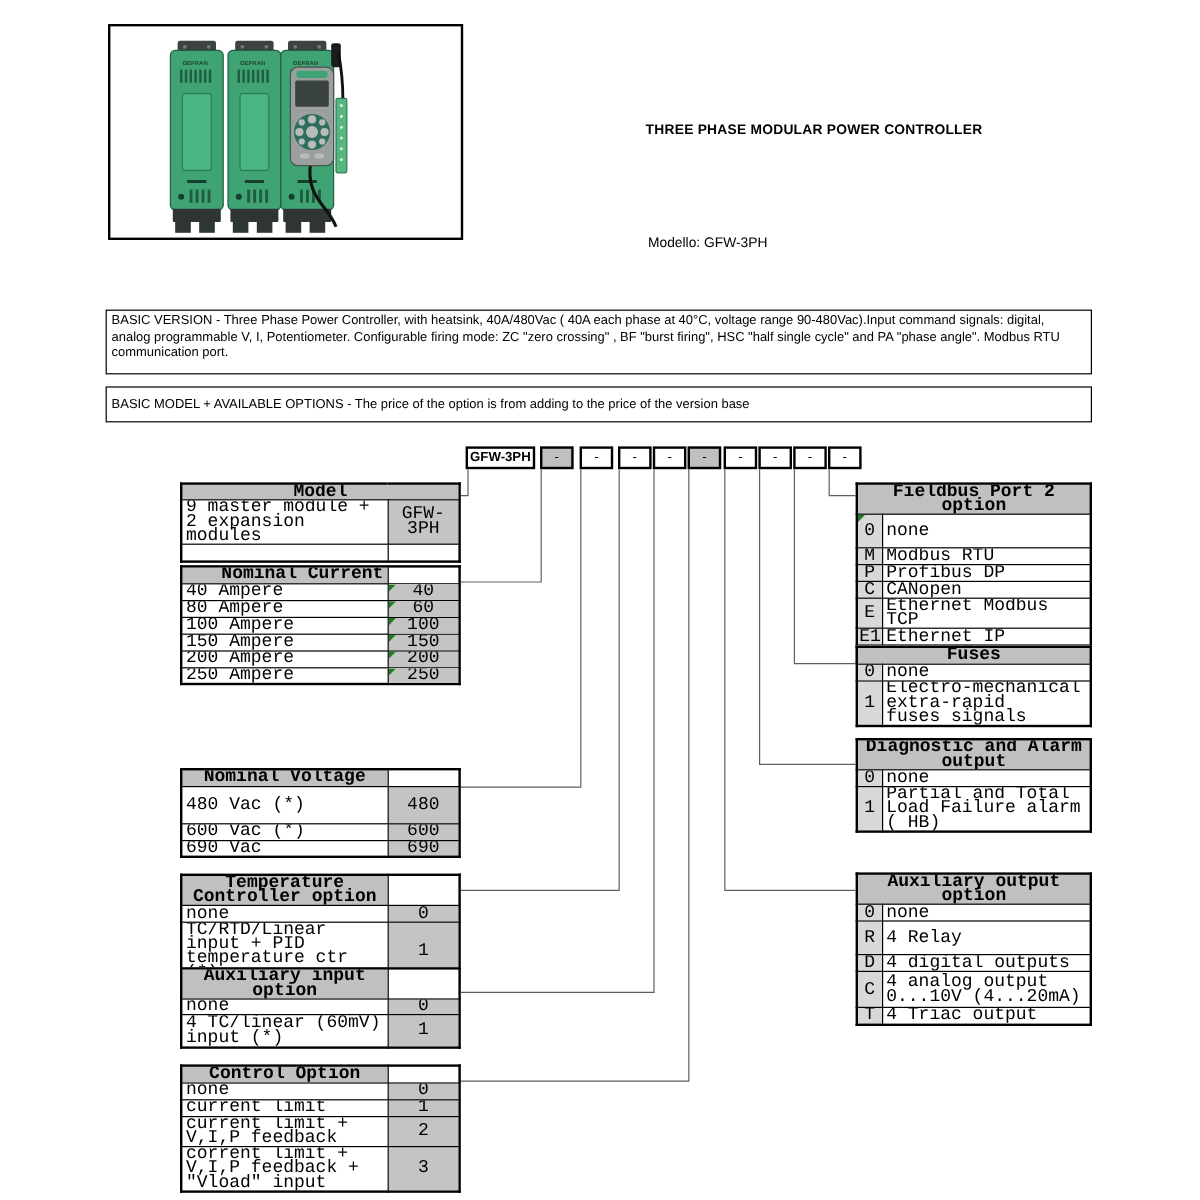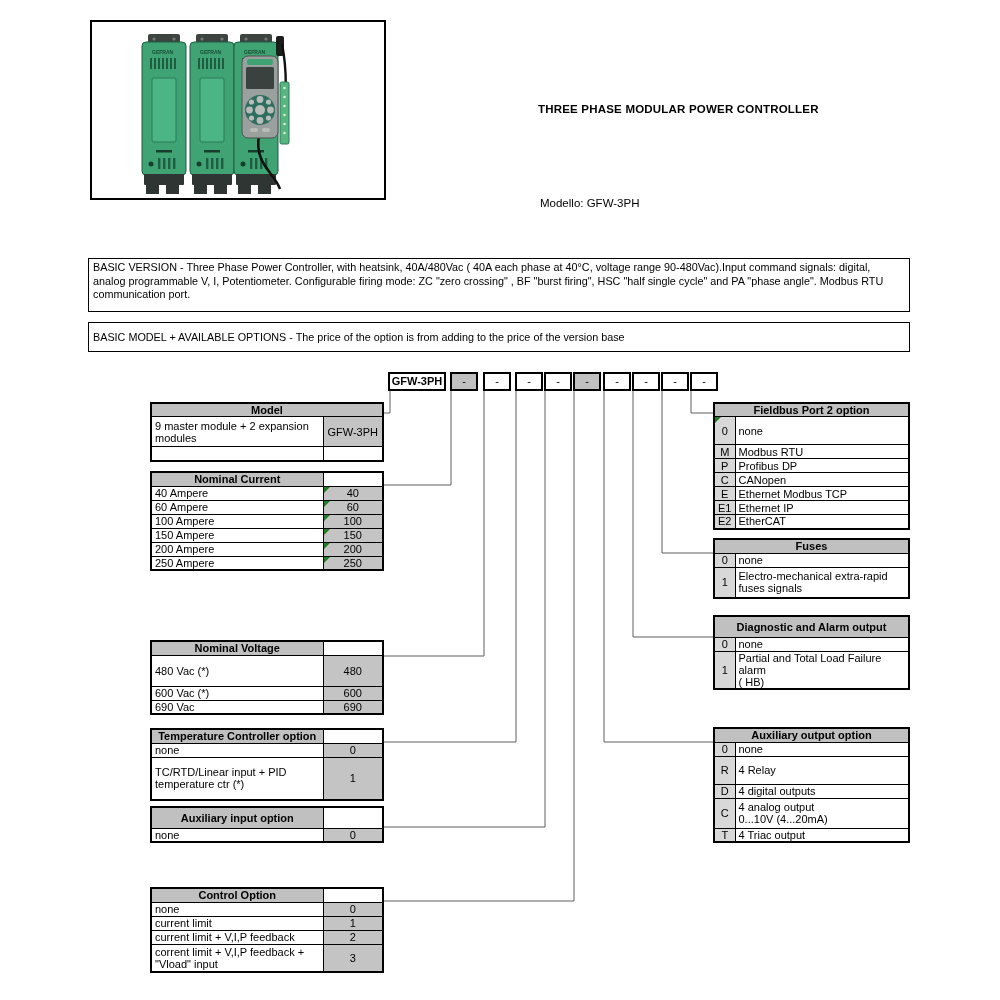--- a/index.html
+++ b/index.html
@@ -16,21 +16,21 @@
   .basic-model{top:322px;height:30px;padding-top:8px;}
   .b{font-weight:normal;}
 
   .code-box{position:absolute;top:372px;height:15px;border:2px solid #000;background:#fff;font-size:11px;text-align:center;line-height:15px;box-sizing:content-box;}
   .code-box.base{left:388px;width:54px;font-weight:bold;}
   .code-box.gray{background:var(--header_gray,#c0c0c0);}
 
   .lines{position:absolute;left:0;top:0;width:1000px;height:1000px;pointer-events:none;}
   .lines polyline{fill:none;stroke:#5f5f5f;stroke-width:1;}
 
-  table.opt{position:absolute;border-collapse:collapse;table-layout:fixed;font-size:11px;background:#fff;border:2px solid #000;}
+  table.opt{position:absolute;border-collapse:collapse;table-layout:fixed;font-size:15px;background:#fff;border:2px solid #000;font-family:Liberation Mono, monospace;}
   .opt td{border:1px solid #000;padding:0 3px;line-height:12px;overflow:hidden;vertical-align:middle;}
   .opt tr.hdr td{background:var(--header_gray,#c0c0c0);font-weight:bold;text-align:center;}
   .opt td.empty{background:#fff;}
   .opt td.lbl{text-align:left;white-space:pre-line;}
   .opt td.val{background:var(--value_gray,#c4c4c4);text-align:center;}
   .opt td.code{background:var(--code_gray,#d8d8d8);text-align:center;padding:0 1px;}
   .opt td.desc{text-align:left;white-space:pre-line;}
   .opt td.gc{position:relative;}
   .opt td.gc::before{content:"";position:absolute;left:0;top:0;width:0;height:0;
     border-top:6px solid var(--marker_green,#1e7d1e);border-right:6px solid transparent;}
@@ -218,29 +218,29 @@
   </tbody>
     </table>
 
   <table class="opt" style="left:150px;top:471px;width:232px">
     <colgroup>
         <col style="width:172px">
         <col style="width:60px">
       </colgroup>
     <tbody>
         <tr style="height:14px">
-          <td class="hdr-cell" style="background:var(--header_gray,#c0c0c0);font-weight:bold;text-align:center">Nominal Current</td>
+          <td class="hdr-cell" style="background:var(--header_gray,#c0c0c0);font-weight:bold;text-align:right">Nominal Current</td>
           <td class="empty"></td>
         </tr>
     <tr style="height:14px">
           <td class="lbl">40 Ampere</td>
           <td class="val gc">40</td>
         </tr>
     <tr style="height:14px">
-          <td class="lbl">60 Ampere</td>
+          <td class="lbl">80 Ampere</td>
           <td class="val gc">60</td>
         </tr>
     <tr style="height:14px">
           <td class="lbl">100 Ampere</td>
           <td class="val gc">100</td>
         </tr>
     <tr style="height:14px">
           <td class="lbl">150 Ampere</td>
           <td class="val gc">150</td>
         </tr>
@@ -309,20 +309,24 @@
       </colgroup>
     <tbody>
         <tr style="height:21px">
           <td style="background:var(--header_gray,#c0c0c0);font-weight:bold;text-align:center">Auxiliary input option</td>
           <td class="empty"></td>
         </tr>
     <tr style="height:13px">
           <td class="lbl">none</td>
           <td class="val">0</td>
         </tr>
+    <tr style="height:27px">
+          <td class="lbl">4 TC/linear (60mV) input (*)</td>
+          <td class="val">1</td>
+        </tr>
   </tbody>
     </table>
 
   <table class="opt" style="left:150px;top:887px;width:232px">
     <colgroup>
         <col style="width:172px">
         <col style="width:60px">
       </colgroup>
     <tbody>
         <tr style="height:14px">

